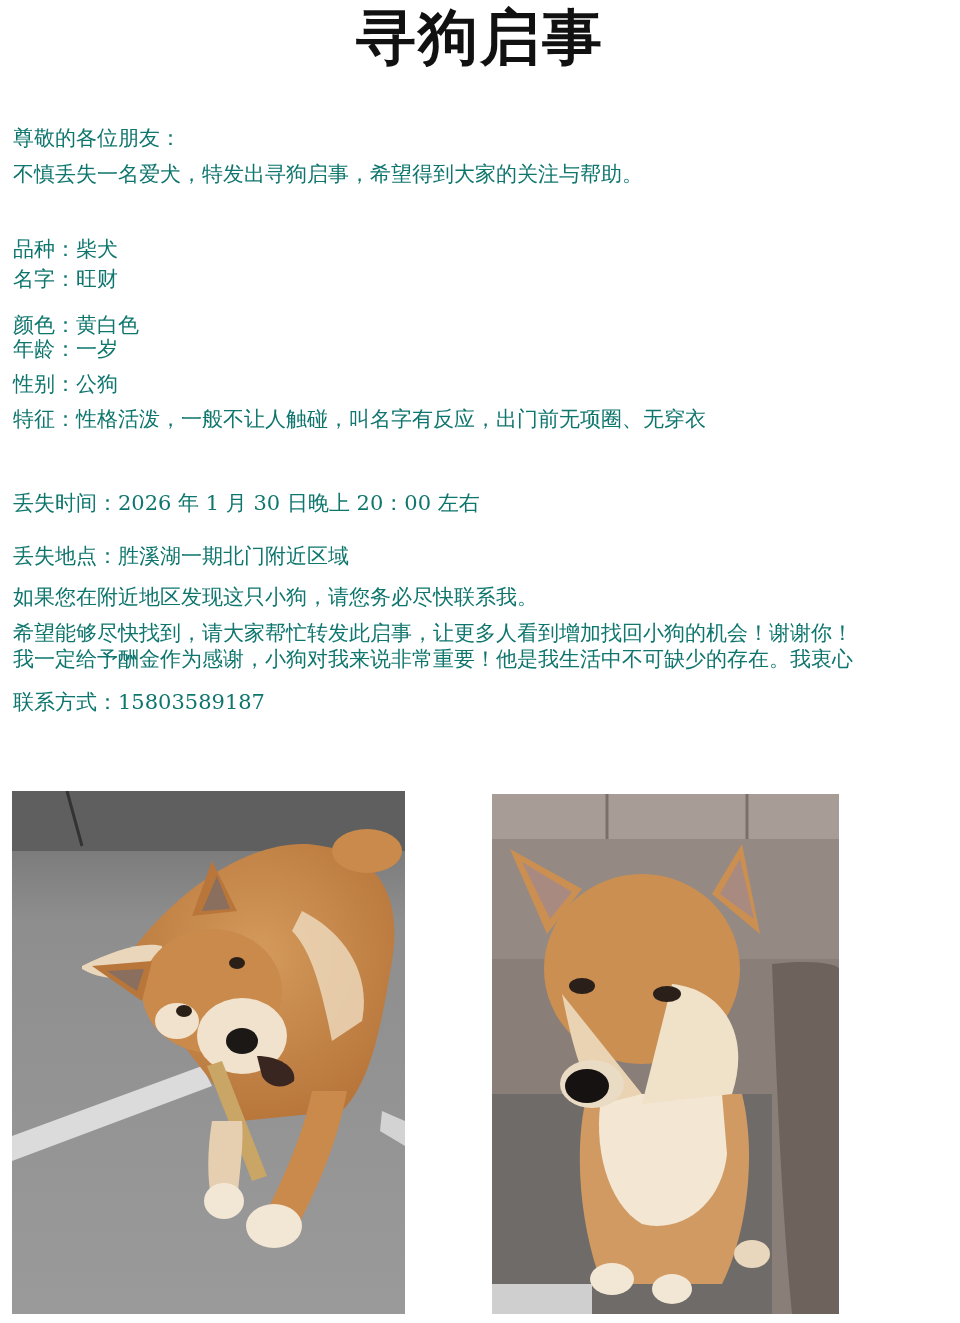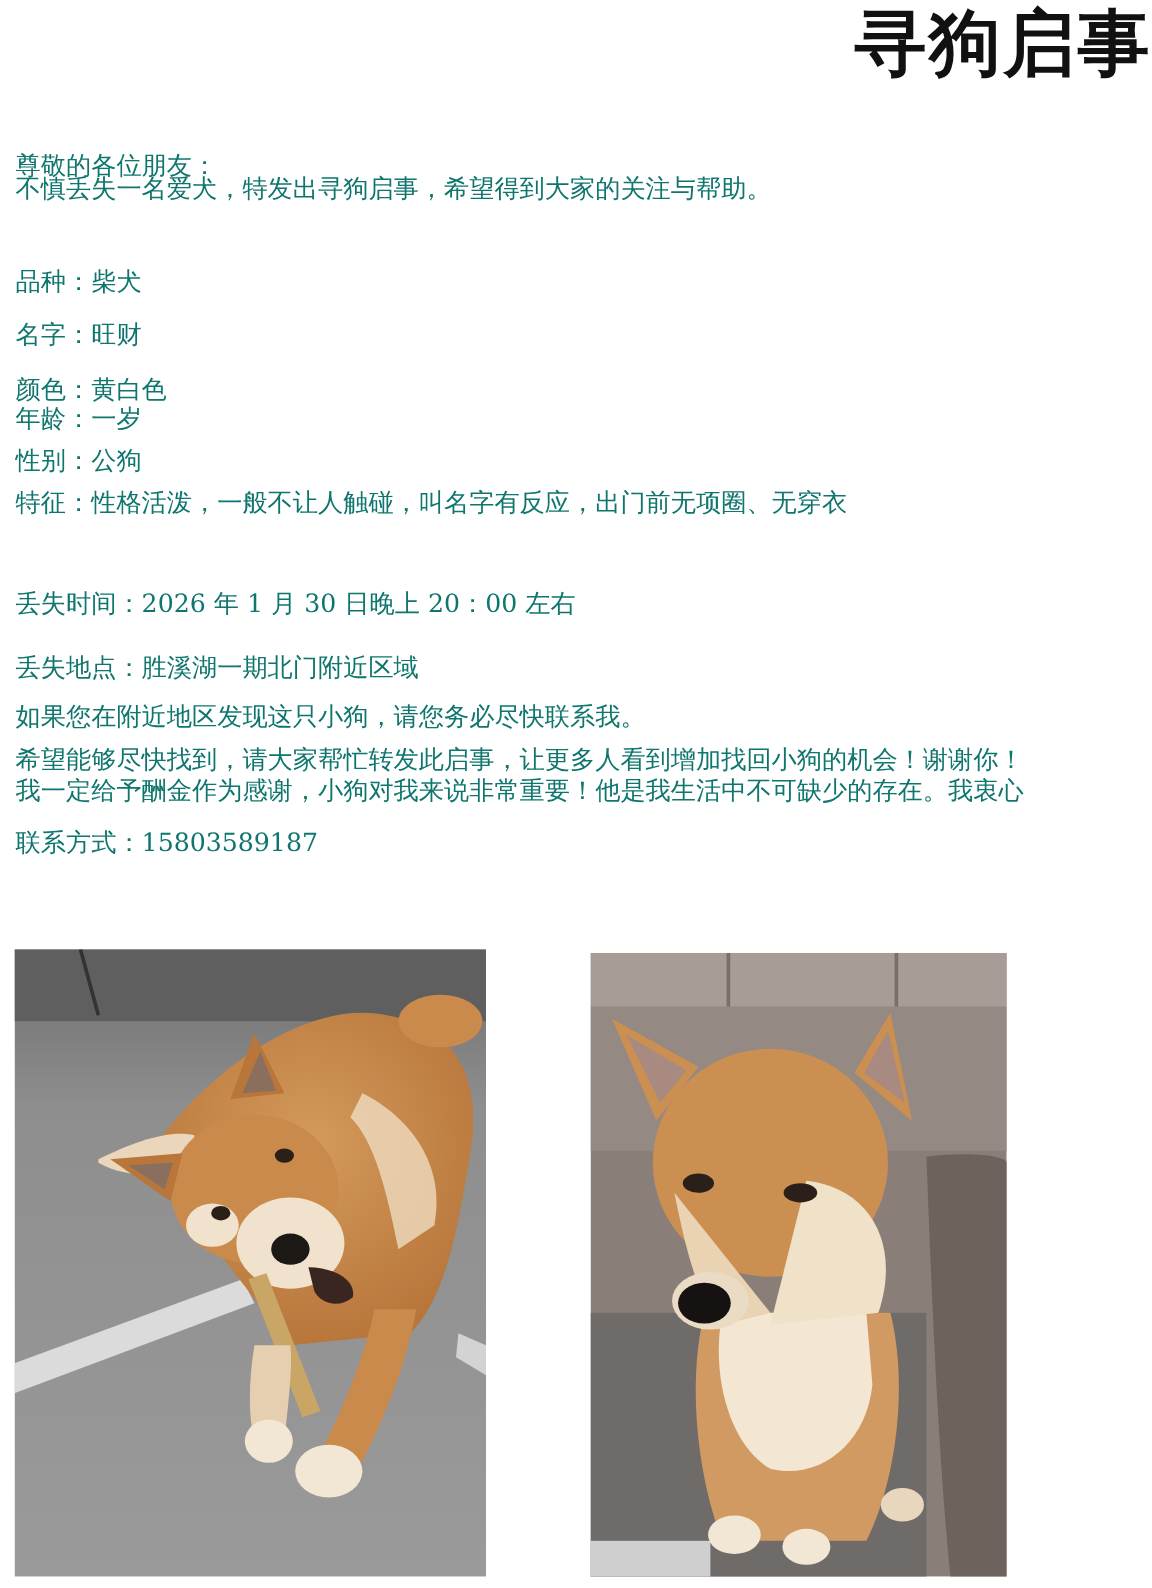--- a/index.html
+++ b/index.html
@@ -2,44 +2,44 @@
 <html><head>
   <meta charset="utf-8">
   <style>
     html, body { margin: 0; padding: 0; background: #ffffff; }
     body {
       width: 960px; height: 1323px; position: relative; overflow: hidden;
       font-family: "DejaVu Serif", "Liberation Serif", serif;
       color: #111111;
     }
     .title {
-      position: absolute; left: 0; top: 0; width: 960px; text-align: right;
+      position: absolute; left: 0; top: 0; width: 960px; text-align: center;
       font-family: "DejaVu Sans", "Liberation Sans", sans-serif;
       font-size: 60px; line-height: 70px; font-weight: bold; letter-spacing: 2px;
       top: 2px;
     }
     .line {
       position: absolute; left: 13px; font-size: 21px; line-height: 26px;
       white-space: nowrap; color: #0f766e;
     }
     .photo {
       position: absolute; overflow: hidden;
     }
     .photo svg { display: block; width: 100%; height: 100%; }
   </style>
 </head>
 <body>
 
 <div>
   <div class="title">寻狗启事</div>
 
   <div class="line" style="top:125px">尊敬的各位朋友：</div>
-  <div class="line" style="top:144px">不慎丢失一名爱犬，特发出寻狗启事，希望得到大家的关注与帮助。</div>
+  <div class="line" style="top:161px">不慎丢失一名爱犬，特发出寻狗启事，希望得到大家的关注与帮助。</div>
 
-  <div class="line" style="top:222px"><span>品种：</span><span>柴犬</span></div>
+  <div class="line" style="top:236px"><span>品种：</span><span>柴犬</span></div>
   <div class="line" style="top:266px"><span>名字：</span><span>旺财</span></div>
   <div class="line" style="top:312px"><span>颜色：</span><span>黄白色</span></div>
   <div class="line" style="top:336px"><span>年龄：</span><span>一岁</span></div>
   <div class="line" style="top:371px"><span>性别：</span><span>公狗</span></div>
   <div class="line" style="top:406px"><span>特征：</span><span>性格活泼，一般不让人触碰，叫名字有反应，出门前无项圈、无穿衣</span></div>
 
   <div class="line" style="top:490px"><span>丢失时间：</span><span>2026 年 1 月 30 日晚上 20：00 左右</span></div>
   <div class="line" style="top:543px"><span>丢失地点：</span><span>胜溪湖一期北门附近区域</span></div>
 
   <div class="line" style="top:584px">如果您在附近地区发现这只小狗，请您务必尽快联系我。</div>

